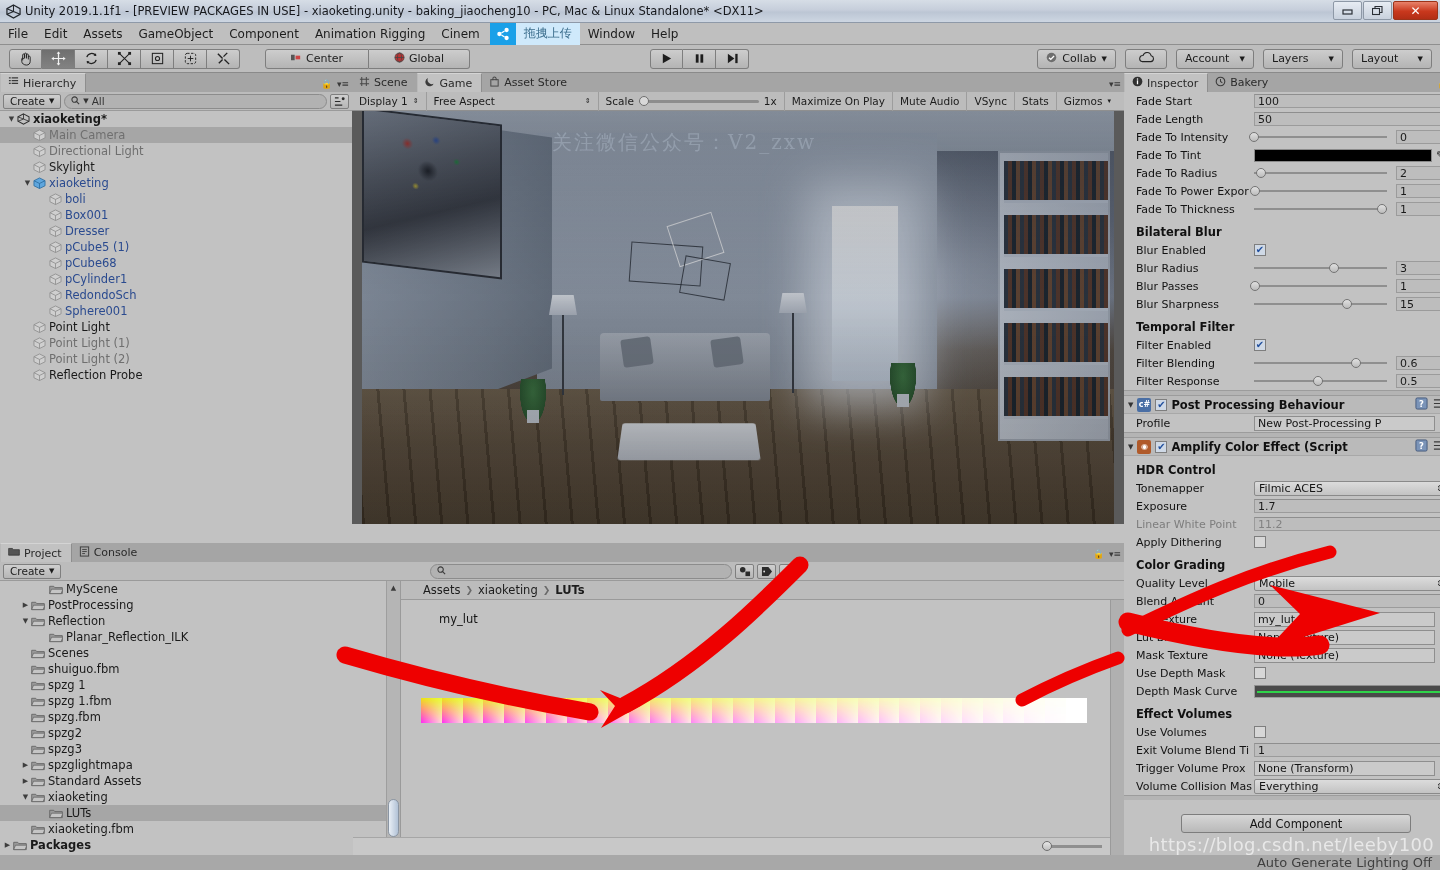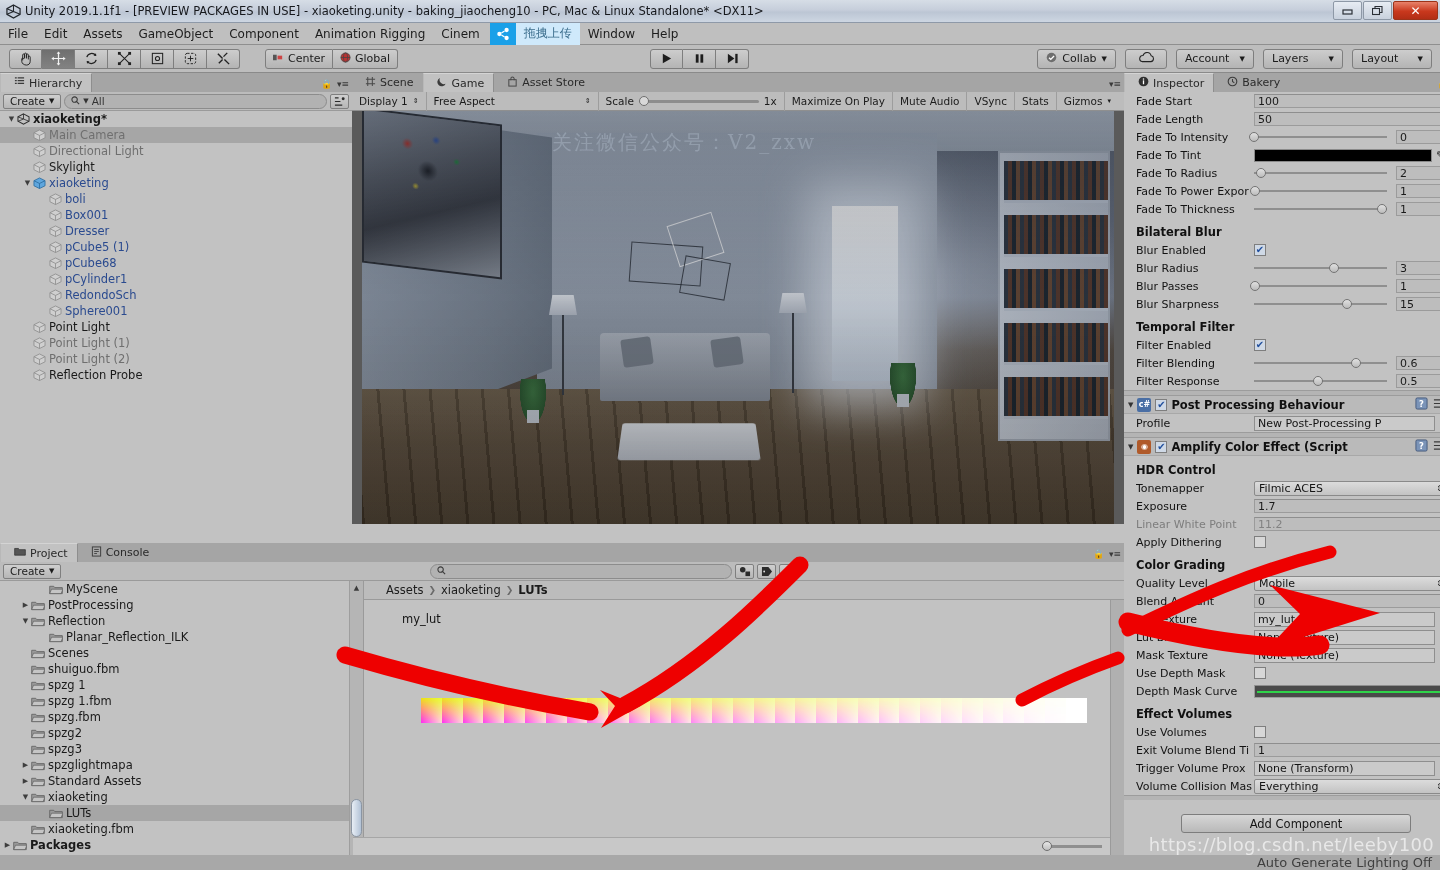--- a/index.html
+++ b/index.html
@@ -75,21 +75,21 @@
     width: 33px; height: 20px;
     border: 1px solid #7e7e7e; border-left-width: 0;
     background: linear-gradient(180deg, #cdcdcd, #b4b4b4);
     display: flex; align-items: center; justify-content: center;
   }
   .tool-btn:first-child { border-left-width: 1px; border-radius: 3px 0 0 3px; }
   .tool-btn:last-child { border-radius: 0 3px 3px 0; }
   .tool-btn.active { background: linear-gradient(180deg, #6f6f6f, #828282); }
   .pivot-group { display: flex; margin-left: 25px; }
   .pivot-btn {
-    height: 20px; padding: 0 7px;
+    height: 20px; padding: 0 25px;
     border: 1px solid #7e7e7e; border-left-width: 0;
     background: linear-gradient(180deg, #cdcdcd, #b4b4b4);
     display: flex; align-items: center; gap: 4px; font-size: 11px; color: #1b1b1b;
   }
   .pivot-btn:first-child { border-left-width: 1px; border-radius: 3px 0 0 3px; }
   .pivot-btn:last-child { border-radius: 0 3px 3px 0; }
 
   .play-group { position: absolute; left: 650px; display: flex; }
   .play-btn {
     width: 33px; height: 20px;
@@ -112,21 +112,21 @@
   .rbtn.wide { width: 78px; justify-content: space-between; }
   .rbtn.wide2 { width: 80px; justify-content: space-between; }
 
   
   .panel { position: absolute; background: #c2c2c2; }
   .panel-tabs {
     height: 19px; background: #a5a5a5;
     display: flex; align-items: flex-end; position: relative;
   }
   .ptab {
-    height: 19px; padding: 0 9px 0 13px;
+    height: 19px; padding: 0 9px 0 7px;
     display: flex; align-items: center; gap: 4px;
     font-size: 11px; color: #2a2a2a; background: #a5a5a5;
   }
   .ptab.active {
     background: #c2c2c2;
     border-top: 1px solid #d4d4d4;
     border-left: 1px solid #b8b8b8; border-right: 1px solid #8e8e8e;
   }
   .tab-menu {
     position: absolute; right: 3px; bottom: 3px;
@@ -402,21 +402,21 @@
   .insp-scroll .arr {
     position: absolute; left: 0; right: 0; height: 13px;
     display: flex; align-items: center; justify-content: center;
     font-size: 7px; color: #3b3b3b;
   }
 
   
   #project { left: 0; top: 543px; width: 1124px; height: 312px; }
   .proj-split { display: flex; height: 274px; }
   .proj-tree {
-    width: 364px; background: #c2c2c2; position: relative; overflow: hidden;
+    width: 401px; background: #c2c2c2; position: relative; overflow: hidden;
     border-right: 1px solid #9a9a9a;
   }
   .prow {
     height: 16px; display: flex; align-items: center; font-size: 11.5px;
     white-space: nowrap; color: #1a1a1a;
   }
   .prow.selected { background: #a6a6a6; }
   .prow.bold { font-weight: bold; }
   .ptri { width: 11px; text-align: center; font-size: 7px; color: #3e3e3e; }
   .folder-ic { width: 14px; height: 11px; margin-right: 3px; flex: 0 0 auto; }

